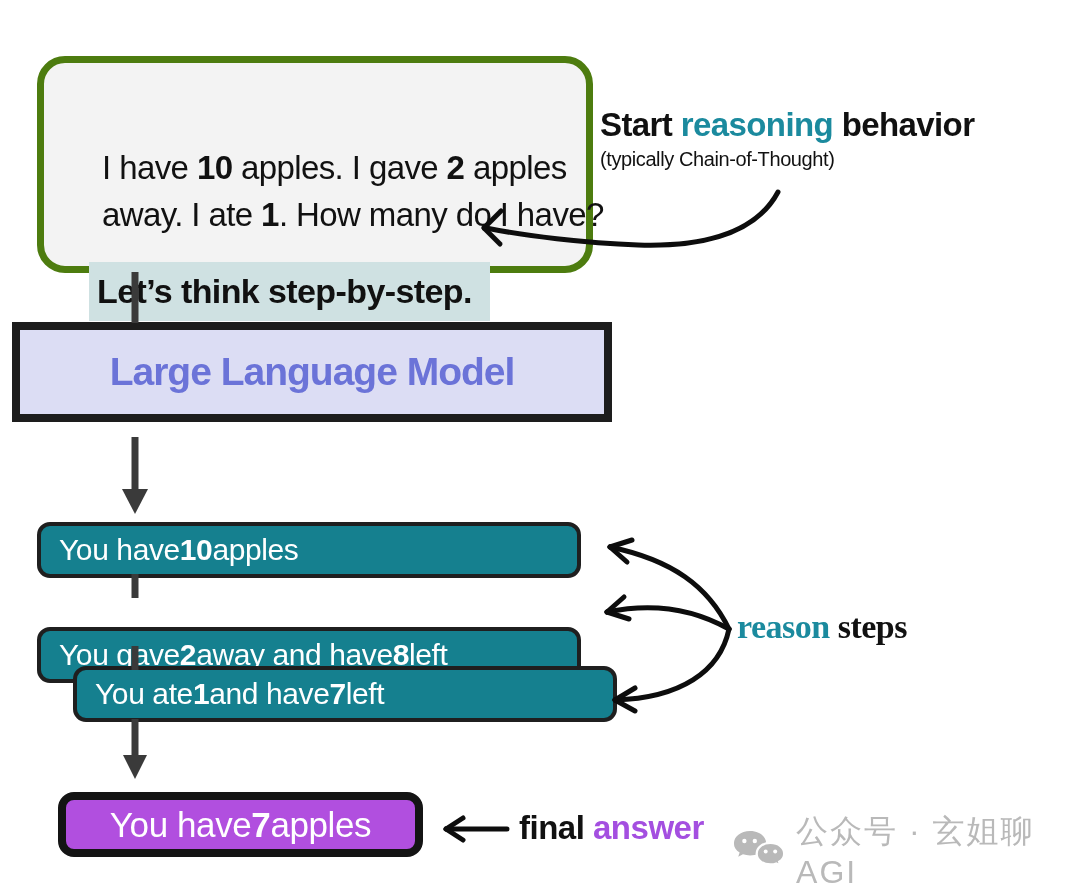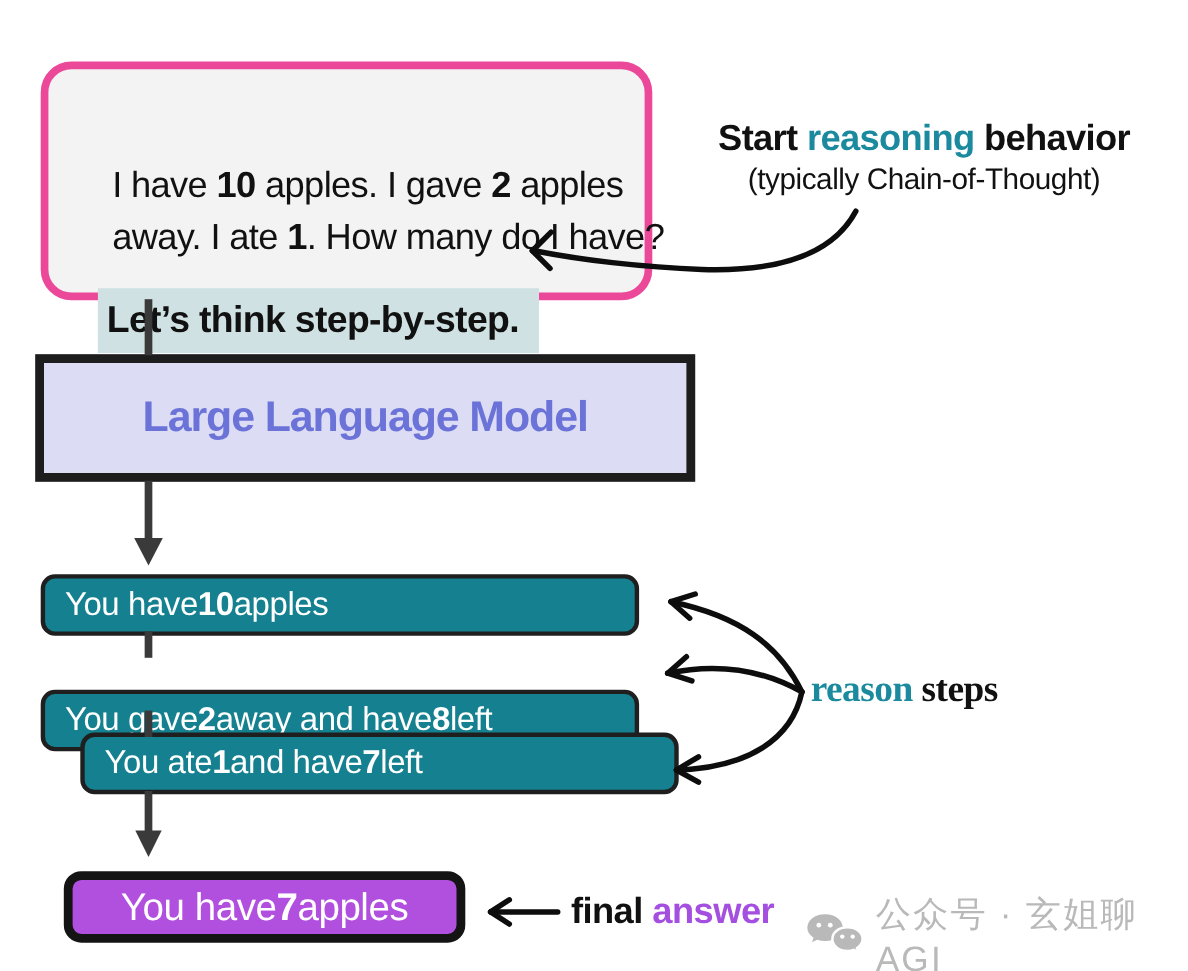--- a/index.html
+++ b/index.html
@@ -16,34 +16,34 @@
     --watermark:#b9b9b9;
   }
   *{margin:0;padding:0;box-sizing:border-box;}
   html,body{width:1080px;height:883px;background:#ffffff;overflow:hidden;
     font-family:"Liberation Sans","DejaVu Sans",sans-serif;color:var(--ink);}
   .stage{position:relative;width:1080px;height:883px;background:#ffffff;}
 
   .q-label{position:absolute;left:56px;top:8px;font-size:31px;font-weight:700;letter-spacing:-0.5px;margin-top:44px;}
 
   .q-box{position:absolute;left:37px;top:56px;width:556px;height:217px;
-    background:var(--box-bg);border:7px solid #ec4899;border-radius:28px;}
+    background:var(--box-bg);border:7px solid #4d7c0f;border-radius:28px;}
   .q-text{position:absolute;left:58px;top:82px;width:528px;
     font-size:33px;line-height:1.42;letter-spacing:-0.6px;color:var(--ink);}
   .q-highlight{position:absolute;left:45px;top:199px;height:59px;
     background:var(--highlight);display:flex;align-items:center;
     padding:0 18px 0 8px;font-size:34px;font-weight:700;letter-spacing:-0.6px;}
 
-  .reasoning-note{position:absolute;left:600px;top:106px;width:480px;text-align:center;}
+  .reasoning-note{position:absolute;left:600px;top:106px;width:480px;text-align:left;}
   .reasoning-note .line1{font-size:33px;font-weight:700;letter-spacing:-0.6px;}
-  .reasoning-note .line2{font-size:27px;font-weight:400;margin-top:4px;letter-spacing:-0.4px;}
+  .reasoning-note .line2{font-size:20px;font-weight:400;margin-top:4px;letter-spacing:-0.4px;}
 
-  .llm-box{position:absolute;left:12px;top:322px;width:600px;height:116px;
+  .llm-box{position:absolute;left:12px;top:322px;width:600px;height:100px;
     background:var(--llm-fill);border:8px solid #1d1d1d;
-    display:flex;align-items:center;justify-content:center;margin-left:20px;}
+    display:flex;align-items:center;justify-content:center;}
   .llm-label{font-size:39px;font-weight:700;letter-spacing:-1px;color:var(--llm-text);}
 
   .step-box{position:absolute;left:37px;width:544px;height:56px;
     background:var(--teal);border:4px solid #1f1f1f;border-radius:13px;
     display:flex;align-items:center;padding-left:18px;
     color:#ffffff;font-size:30px;letter-spacing:-0.4px;}
   .step-1{top:522px;}
   .step-2{top:627px;}
   .step-3{top:666px;margin-left:36px;}
 

